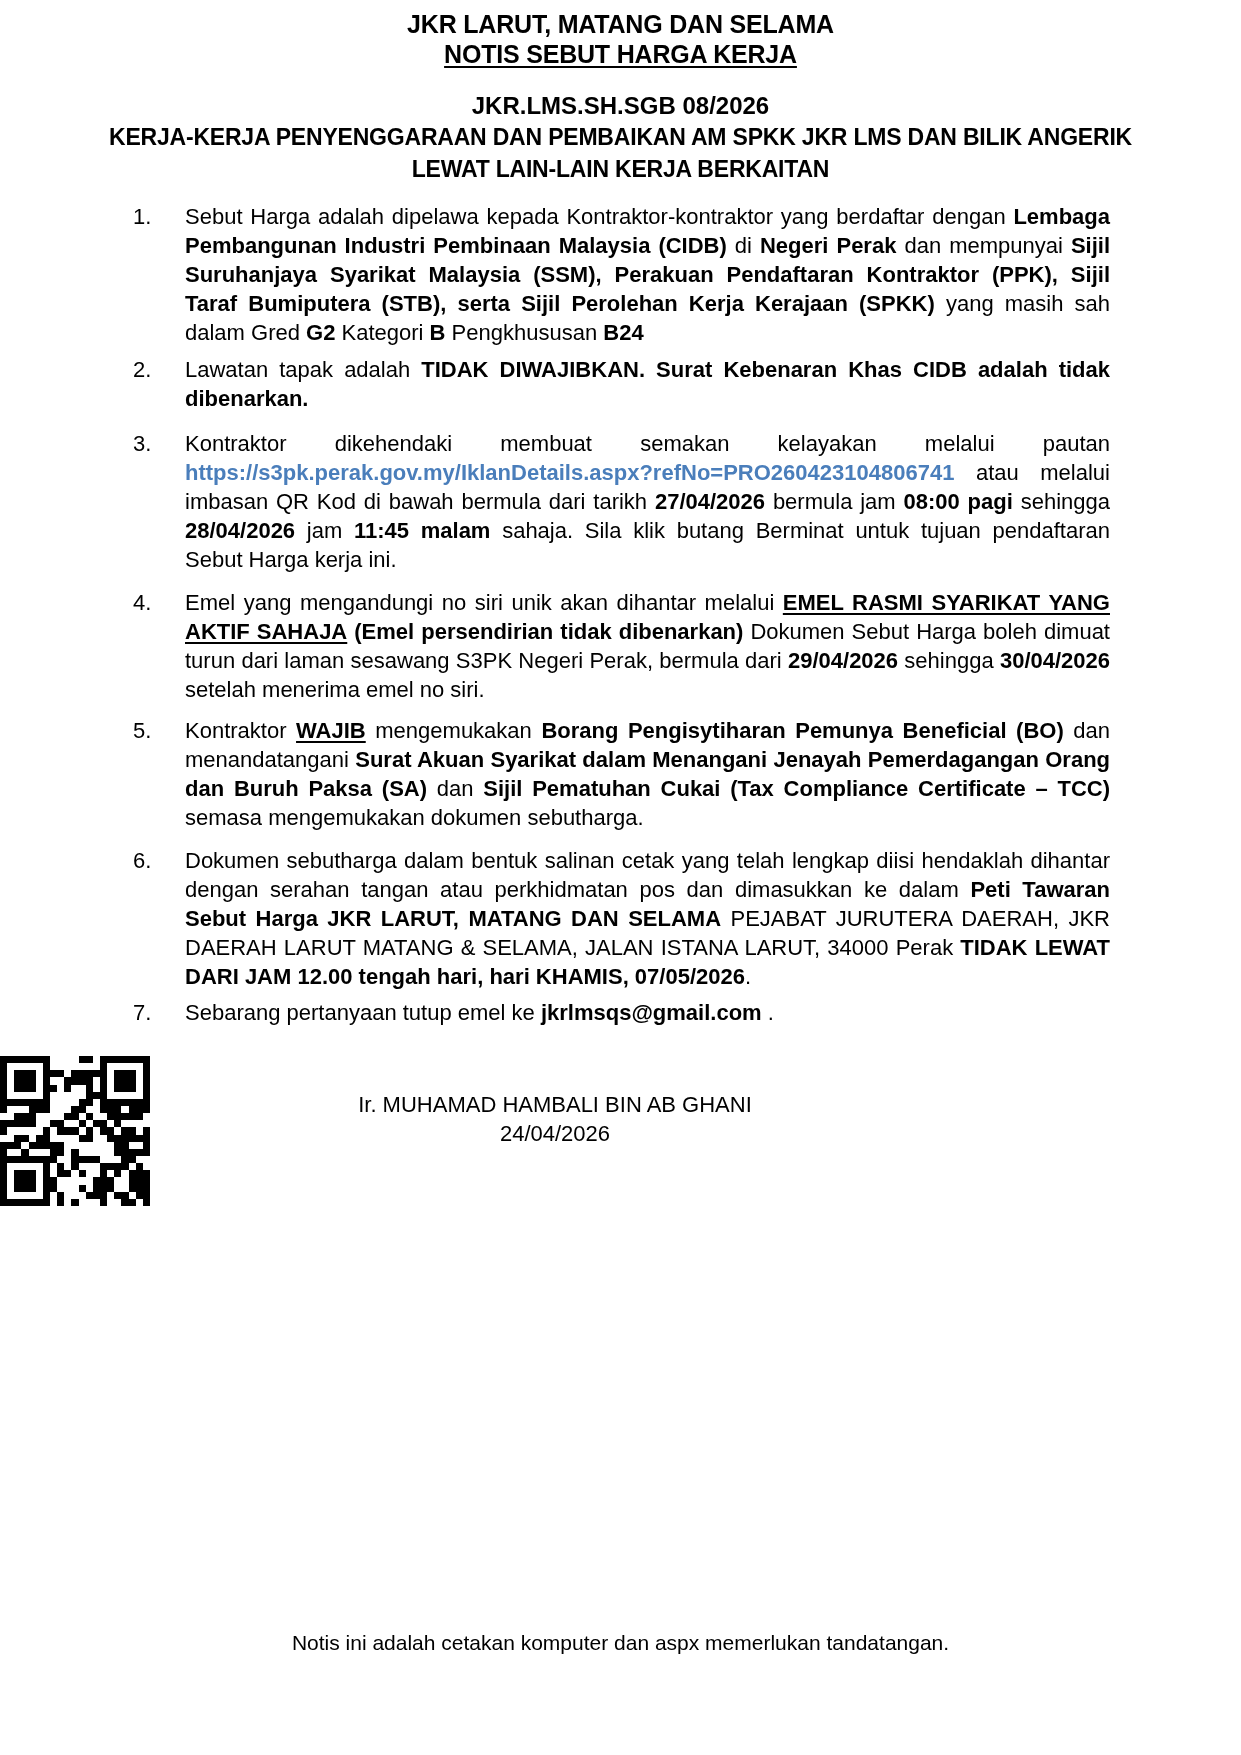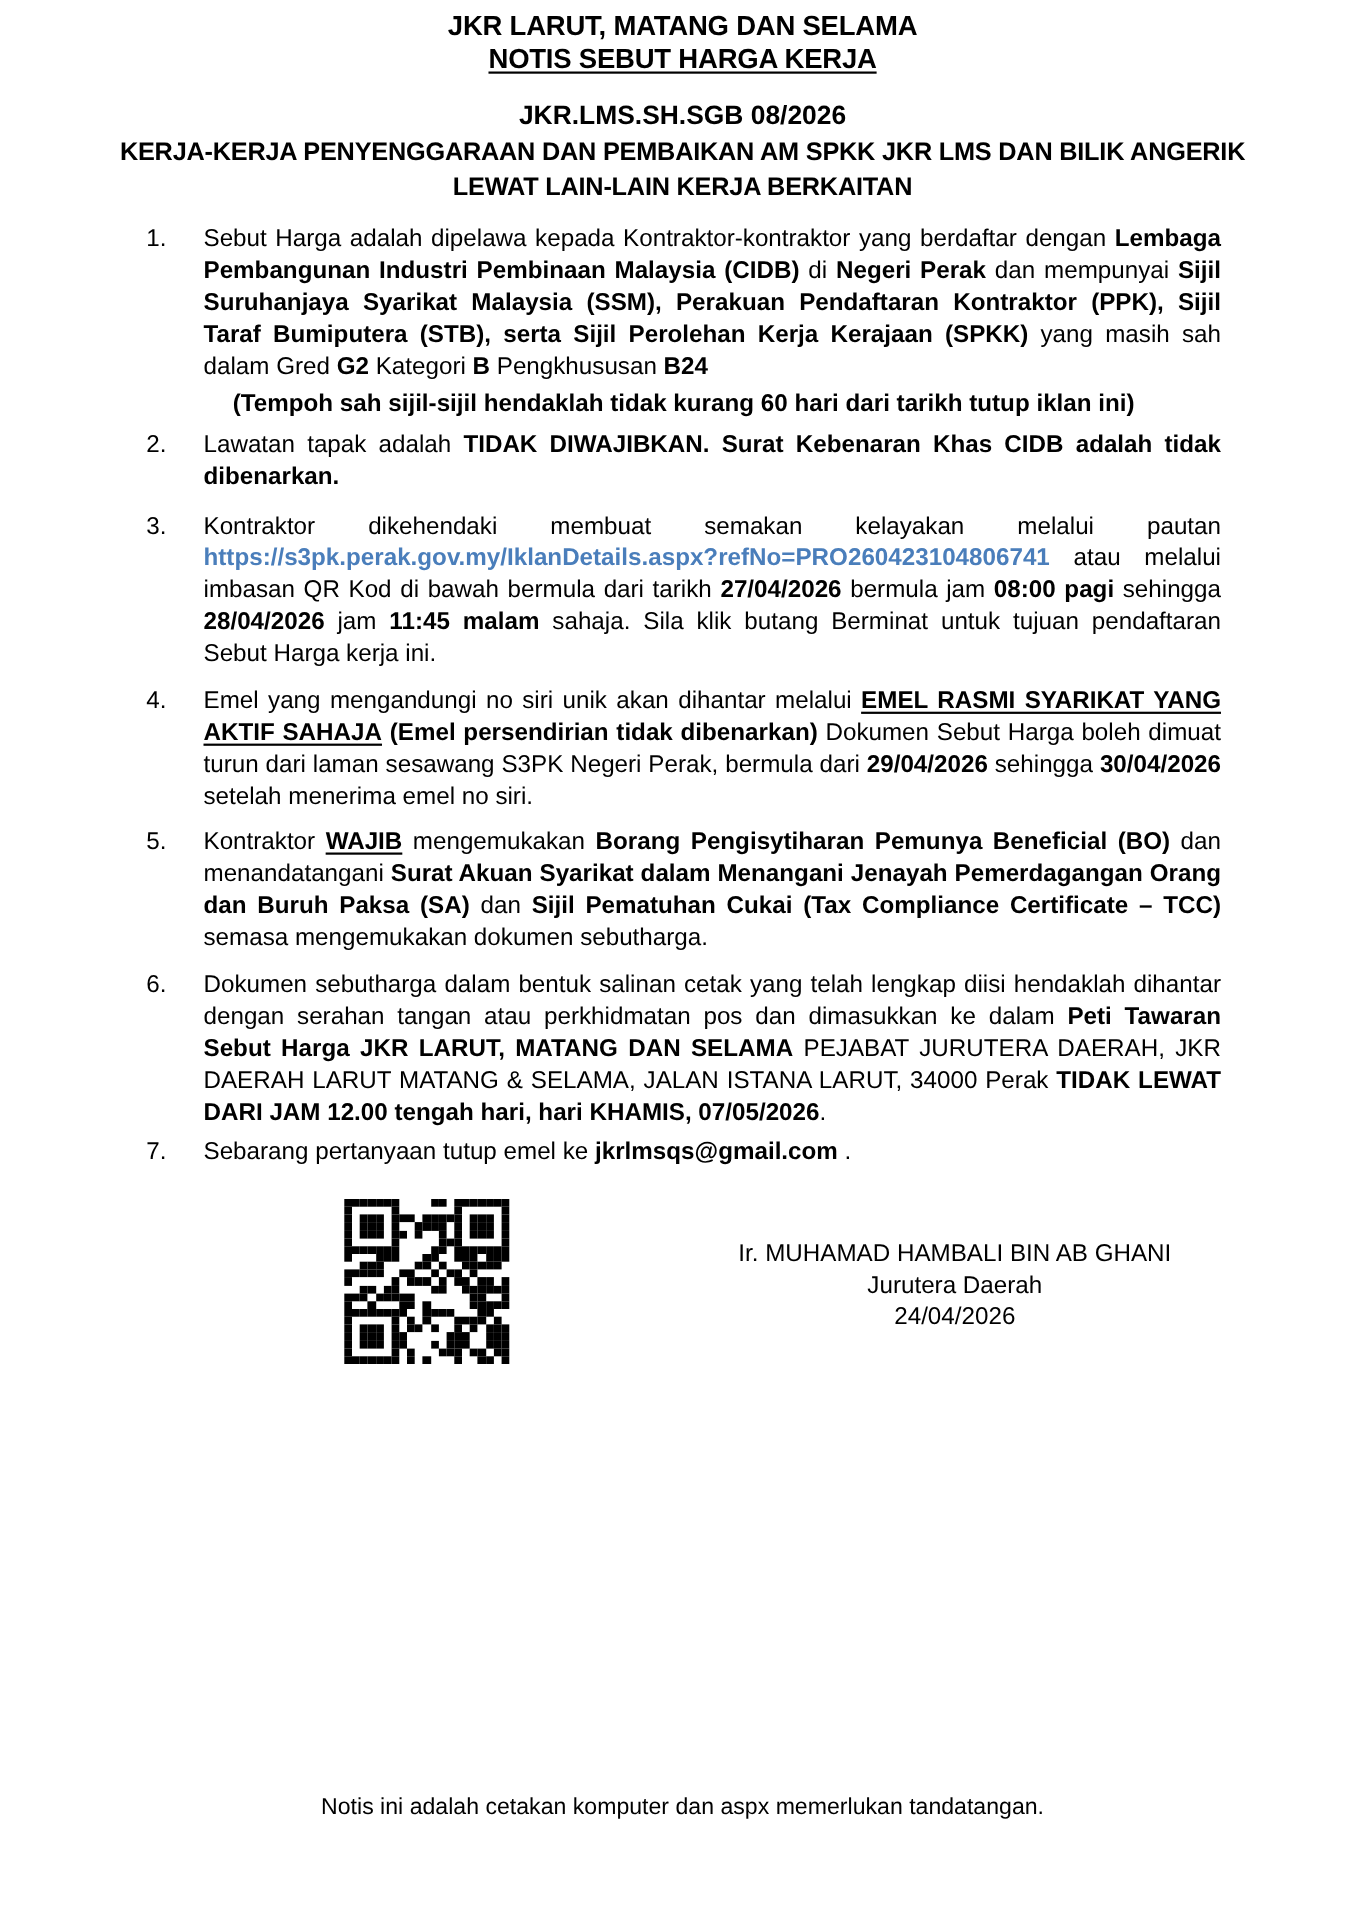--- a/index.html
+++ b/index.html
@@ -39,21 +39,21 @@
   .i6 { margin-top: 14px; }
   .i7 { margin-top: 7px; }
   .note {
     margin-top: 5px; text-align: center; font-weight: bold; line-height: 29px;
   }
 
   .b { font-weight: bold; }
   .u { text-decoration: underline; text-decoration-thickness: 2px; text-underline-offset: 3px; }
   .link { color: var(--link-blue, #4a7ebb); font-weight: bold; cursor: pointer; }
 
-  .qr-row { display: flex; align-items: flex-start; margin-top: 29px; padding-left: 313px; }
+  .qr-row { display: flex; align-items: flex-start; margin-top: 29px; }
   .qr {
     width: 150px; height: 150px; flex: 0 0 150px;
     display: grid;
     grid-template-rows: repeat(21, 1fr);
     grid-template-columns: repeat(21, 1fr);
     background: #fff;
   }
   .qr div { background: #000; }
 
   .sig { margin-left: 205px; width: 400px; padding-top: 34px; text-align: center; line-height: 29px; }
@@ -78,21 +78,20 @@
   <div class="subj">KERJA-KERJA PENYENGGARAAN DAN PEMBAIKAN AM SPKK JKR LMS DAN BILIK ANGERIK</div>
   <div class="subj">LEWAT LAIN-LAIN KERJA BERKAITAN</div>
 
   <div class="items">
 
     <div class="item i1">
       <div class="num">1.</div>
       <div class="body"><span class="">Sebut Harga adalah dipelawa kepada Kontraktor-kontraktor yang berdaftar dengan </span><span class="b ">Lembaga Pembangunan Industri Pembinaan Malaysia (CIDB)</span><span class=""> di </span><span class="b ">Negeri Perak</span><span class=""> dan mempunyai </span><span class="b ">Sijil Suruhanjaya Syarikat Malaysia (SSM), Perakuan Pendaftaran Kontraktor (PPK), Sijil Taraf Bumiputera (STB), serta Sijil Perolehan Kerja Kerajaan (SPKK)</span><span class=""> yang masih sah dalam Gred </span><span class="b ">G2</span><span class=""> Kategori </span><span class="b ">B</span><span class=""> Pengkhususan </span><span class="b ">B24</span></div>
     </div>
 
-    <div class="note">(Tempoh sah sijil-sijil hendaklah tidak kurang 60 hari dari tarikh tutup iklan ini)</div>
 
     <div class="item i2">
       <div class="num">2.</div>
       <div class="body"><span class="">Lawatan tapak adalah </span><span class="b ">TIDAK DIWAJIBKAN. Surat Kebenaran Khas CIDB adalah tidak dibenarkan.</span></div>
     </div>
 
     <div class="item i3">
       <div class="num">3.</div>
       <div class="body"><span class="">Kontraktor dikehendaki membuat semakan kelayakan melalui pautan </span><span class="link">https://s3pk.perak.gov.my/IklanDetails.aspx?refNo=PRO260423104806741</span><span class=""> atau melalui imbasan QR Kod di bawah bermula dari tarikh </span><span class="b ">27/04/2026</span><span class=""> bermula jam </span><span class="b ">08:00 pagi</span><span class=""> sehingga </span><span class="b ">28/04/2026</span><span class=""> jam </span><span class="b ">11:45 malam</span><span class=""> sahaja. Sila klik butang Berminat untuk tujuan pendaftaran Sebut Harga kerja ini.</span></div>
     </div>
@@ -364,20 +363,19 @@
         <div style="grid-area: 21 / 7;"></div>
         <div style="grid-area: 21 / 9;"></div>
         <div style="grid-area: 21 / 11;"></div>
         <div style="grid-area: 21 / 15;"></div>
         <div style="grid-area: 21 / 18;"></div>
         <div style="grid-area: 21 / 19;"></div>
         <div style="grid-area: 21 / 21;"></div>
       </div>
     <div class="sig">
       <div>Ir. MUHAMAD HAMBALI BIN AB GHANI</div>
-      <div>Jurutera Daerah</div>
       <div>24/04/2026</div>
     </div>
   </div>
 
   <div class="footer">Notis ini adalah cetakan komputer dan aspx memerlukan tandatangan.</div>
 
 </div>
 
 </body></html>

